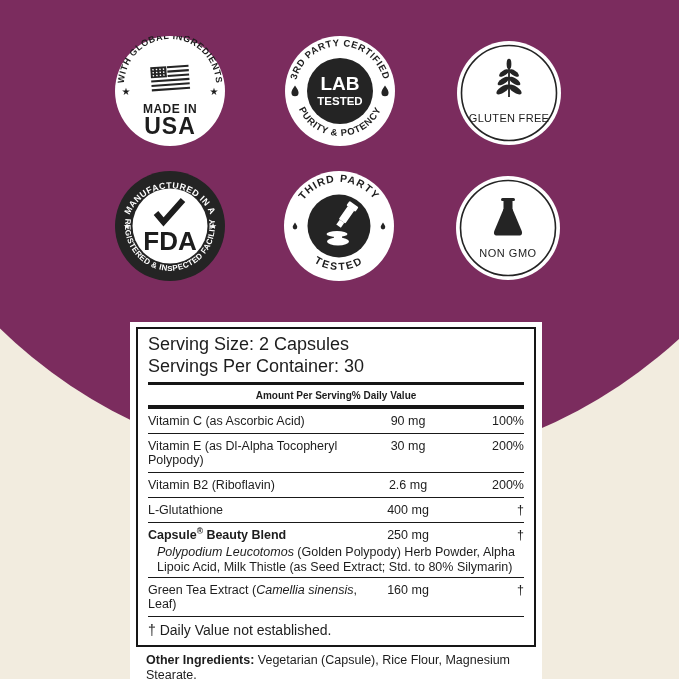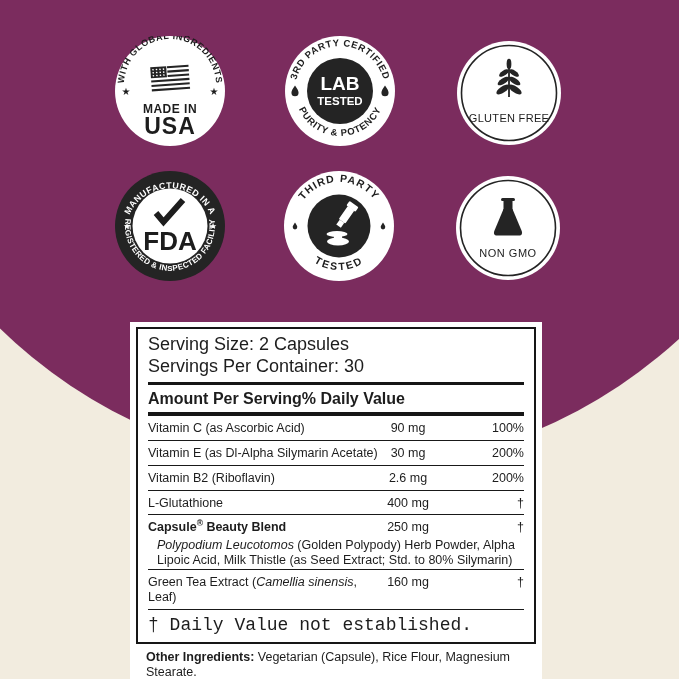--- a/index.html
+++ b/index.html
@@ -8,31 +8,31 @@
   .berry-circle{position:absolute;left:-149px;top:-519px;width:988px;height:988px;border-radius:50%;background:var(--berry,#7b2c5e);}
   .badge{position:absolute;}
   svg text{font-family:"Liberation Sans",sans-serif;}
 
   
   .panel{position:absolute;left:130px;top:322px;width:412px;background:#ffffff;padding:5px 6px 4px;box-sizing:border-box;color:#1d1d1d;}
   .facts{border:2px solid #161616;padding:5px 10px 5px;}
   .sf-title{font-size:24px;font-weight:bold;letter-spacing:-0.3px;margin:0 0 3px;line-height:1.05;}
   .serving-line{font-size:18px;line-height:1.22;}
   .bar{height:3.5px;background:#161616;margin-top:4px;}
-  .hdr-row{display:flex;justify-content:flex-start;font-size:16px;font-weight:bold;padding:5px 0 4px;}
+  .hdr-row{display:flex;justify-content:center;font-size:10px;font-weight:bold;padding:5px 0 4px;}
   .row{display:flex;font-size:12.5px;padding:5px 0 4.5px;border-top:1.5px solid #191919;line-height:1.15;}
   .row.first{border-top:none;}
   .r-name{width:230px;flex:none;}
   .r-amt{width:60px;flex:none;text-align:center;}
   .r-dv{flex:1;text-align:right;margin-left:17px;}
   .bold{font-weight:bold;}
   .italic{font-style:italic;text-align:center;}
   .reg-mark{font-size:8.5px;vertical-align:super;line-height:0;}
   .sub-desc{font-size:12.5px;line-height:1.22;padding:3px 0 1px 9px;}
-  .footnote{font-size:18px;padding:5px 0 2px;border-top:1.5px solid #191919;font-family:Liberation Mono, monospace;}
+  .footnote{font-size:14px;padding:5px 0 2px;border-top:1.5px solid #191919;}
   .other-line{font-size:12.5px;padding:6px 10px 3px;line-height:1.2;}
 </style>
 </head>
 <body>
 
 <div class="stage">
   <div class="berry-circle"></div>
 
   <svg class="badge" style="left:115px;top:36px" width="110" height="110" viewBox="0 0 110 110">
     <circle cx="55" cy="55" r="55" fill="#ffffff"></circle>
@@ -165,21 +165,21 @@
         <span>% Daily Value</span>
       </div>
       <div class="bar" style="margin-top:0"></div>
 
       <div class="row first">
         <span class="r-name">Vitamin C (as Ascorbic Acid)</span>
         <span class="r-amt">90 mg</span>
         <span class="r-dv">100%</span>
       </div>
       <div class="row">
-        <span class="r-name">Vitamin E (as Dl-Alpha Silymarin Acetate)</span>
+        <span class="r-name">Vitamin E (as Dl-Alpha Tocopheryl Polypody)</span>
         <span class="r-amt">30 mg</span>
         <span class="r-dv">200%</span>
       </div>
       <div class="row">
         <span class="r-name">Vitamin B2 (Riboflavin)</span>
         <span class="r-amt">2.6 mg</span>
         <span class="r-dv">200%</span>
       </div>
       <div class="row">
         <span class="r-name">L-Glutathione</span>

